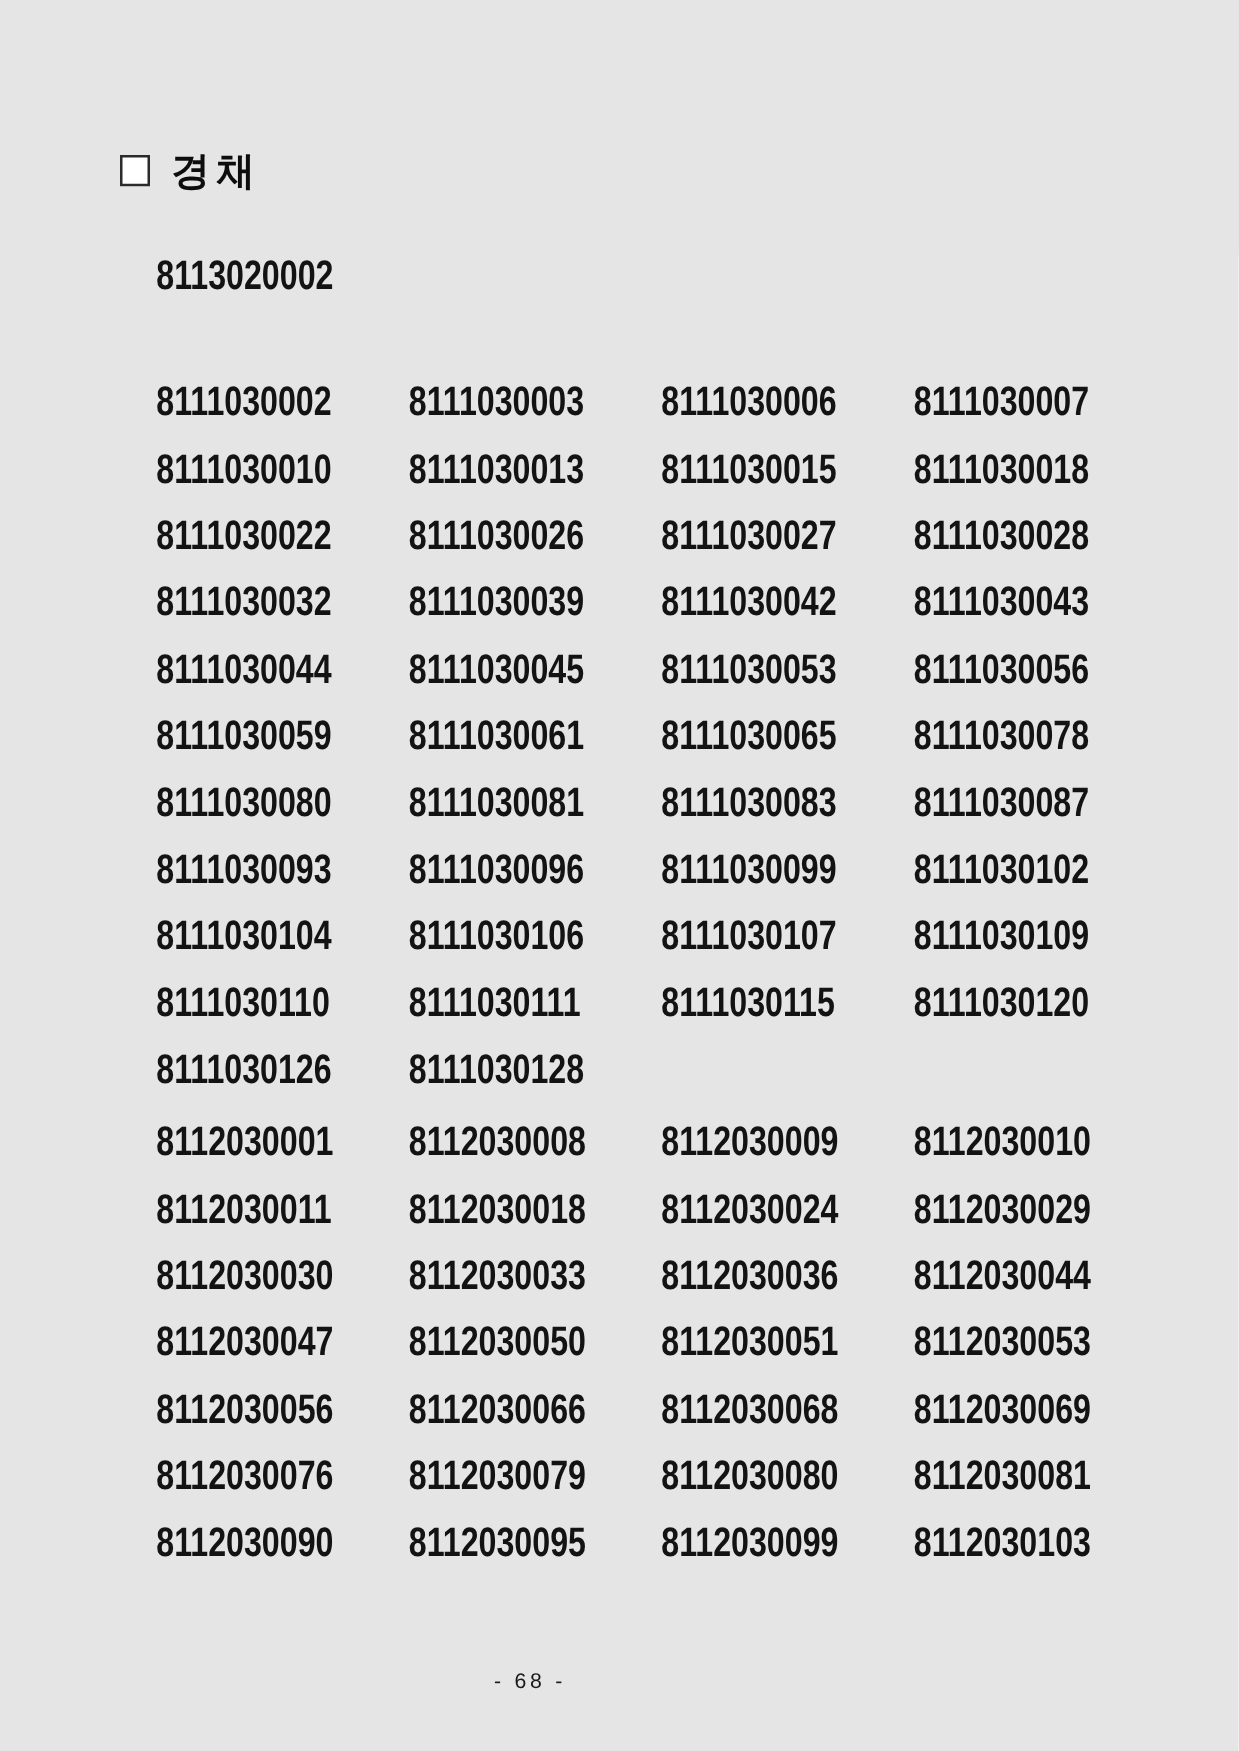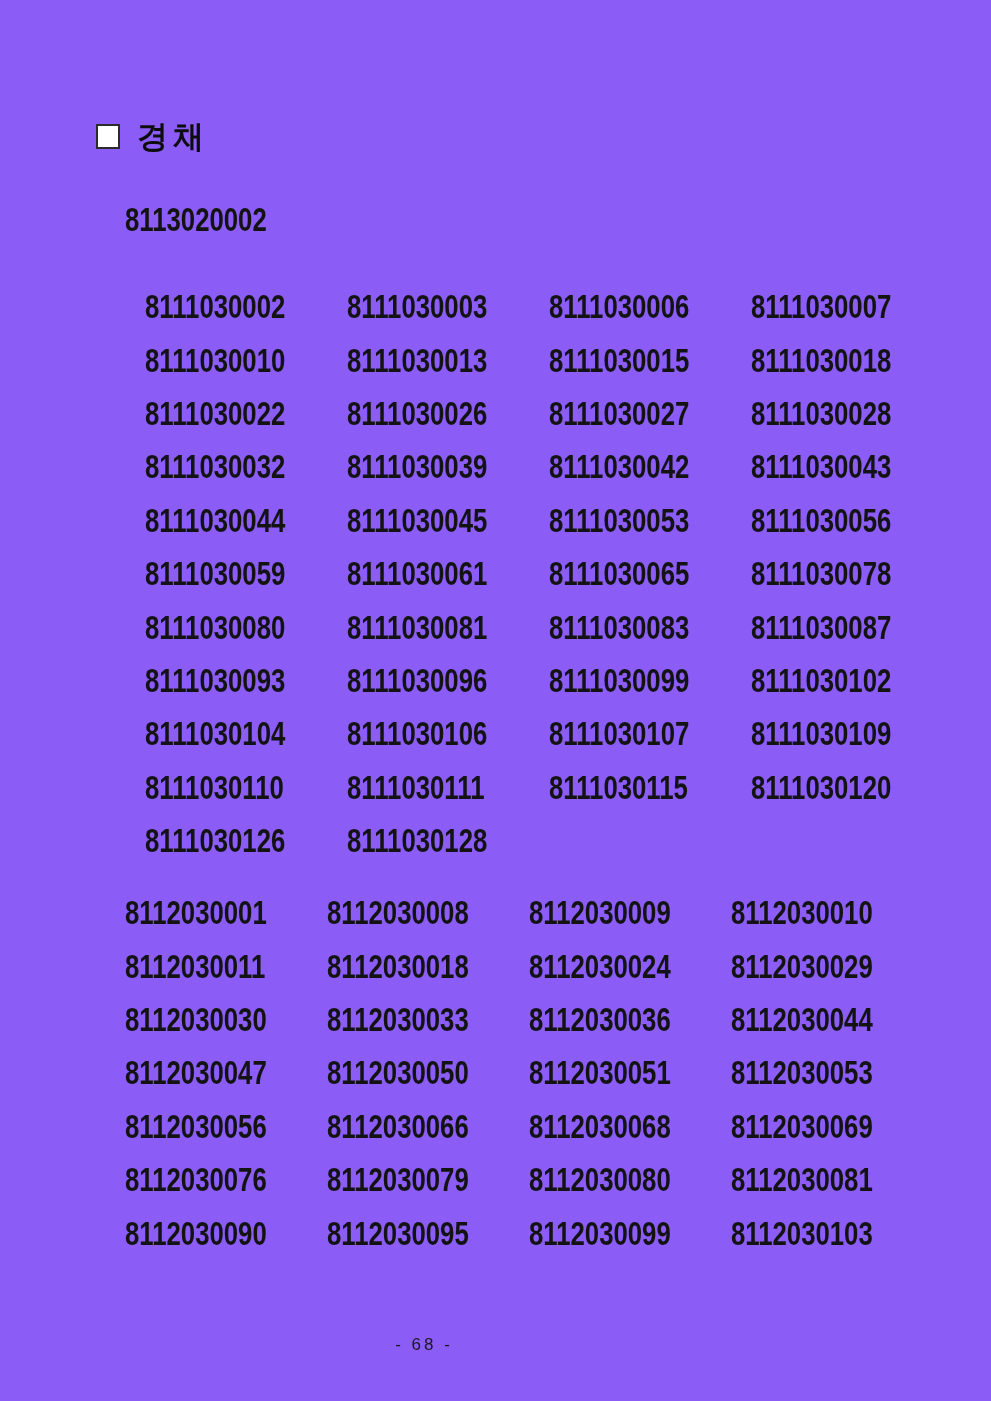--- a/index.html
+++ b/index.html
@@ -4,21 +4,21 @@
 <style>
   html, body {
     margin: 0;
     padding: 0;
     background: #ffffff;
   }
   .page {
     position: relative;
     width: 991px;
     height: 1401px;
-    background: #8b5cf6;
+    background: #e5e5e5;
     overflow: hidden;
     font-family: "Liberation Sans", sans-serif;
     color: #111111;
   }
   .section-header {
     position: absolute;
     left: 96px;
     top: 121px;
     display: flex;
     align-items: center;
@@ -55,21 +55,21 @@
     top: 203px;
   }
   .code-grid {
     position: absolute;
     left: 125px;
     display: grid;
     grid-template-columns: repeat(4, 202px);
     grid-auto-rows: 53.4px;
     align-items: center;
   }
-  .code-grid-1 { top: 280px; margin-left: 20px; }
+  .code-grid-1 { top: 294px; }
   .code-grid-2 { top: 886px; }
   .footer {
     position: absolute;
     left: 0;
     top: 1335px;
     width: 848px;
     text-align: center;
   }
   .page-number {
     font-family: "Liberation Sans", sans-serif;

